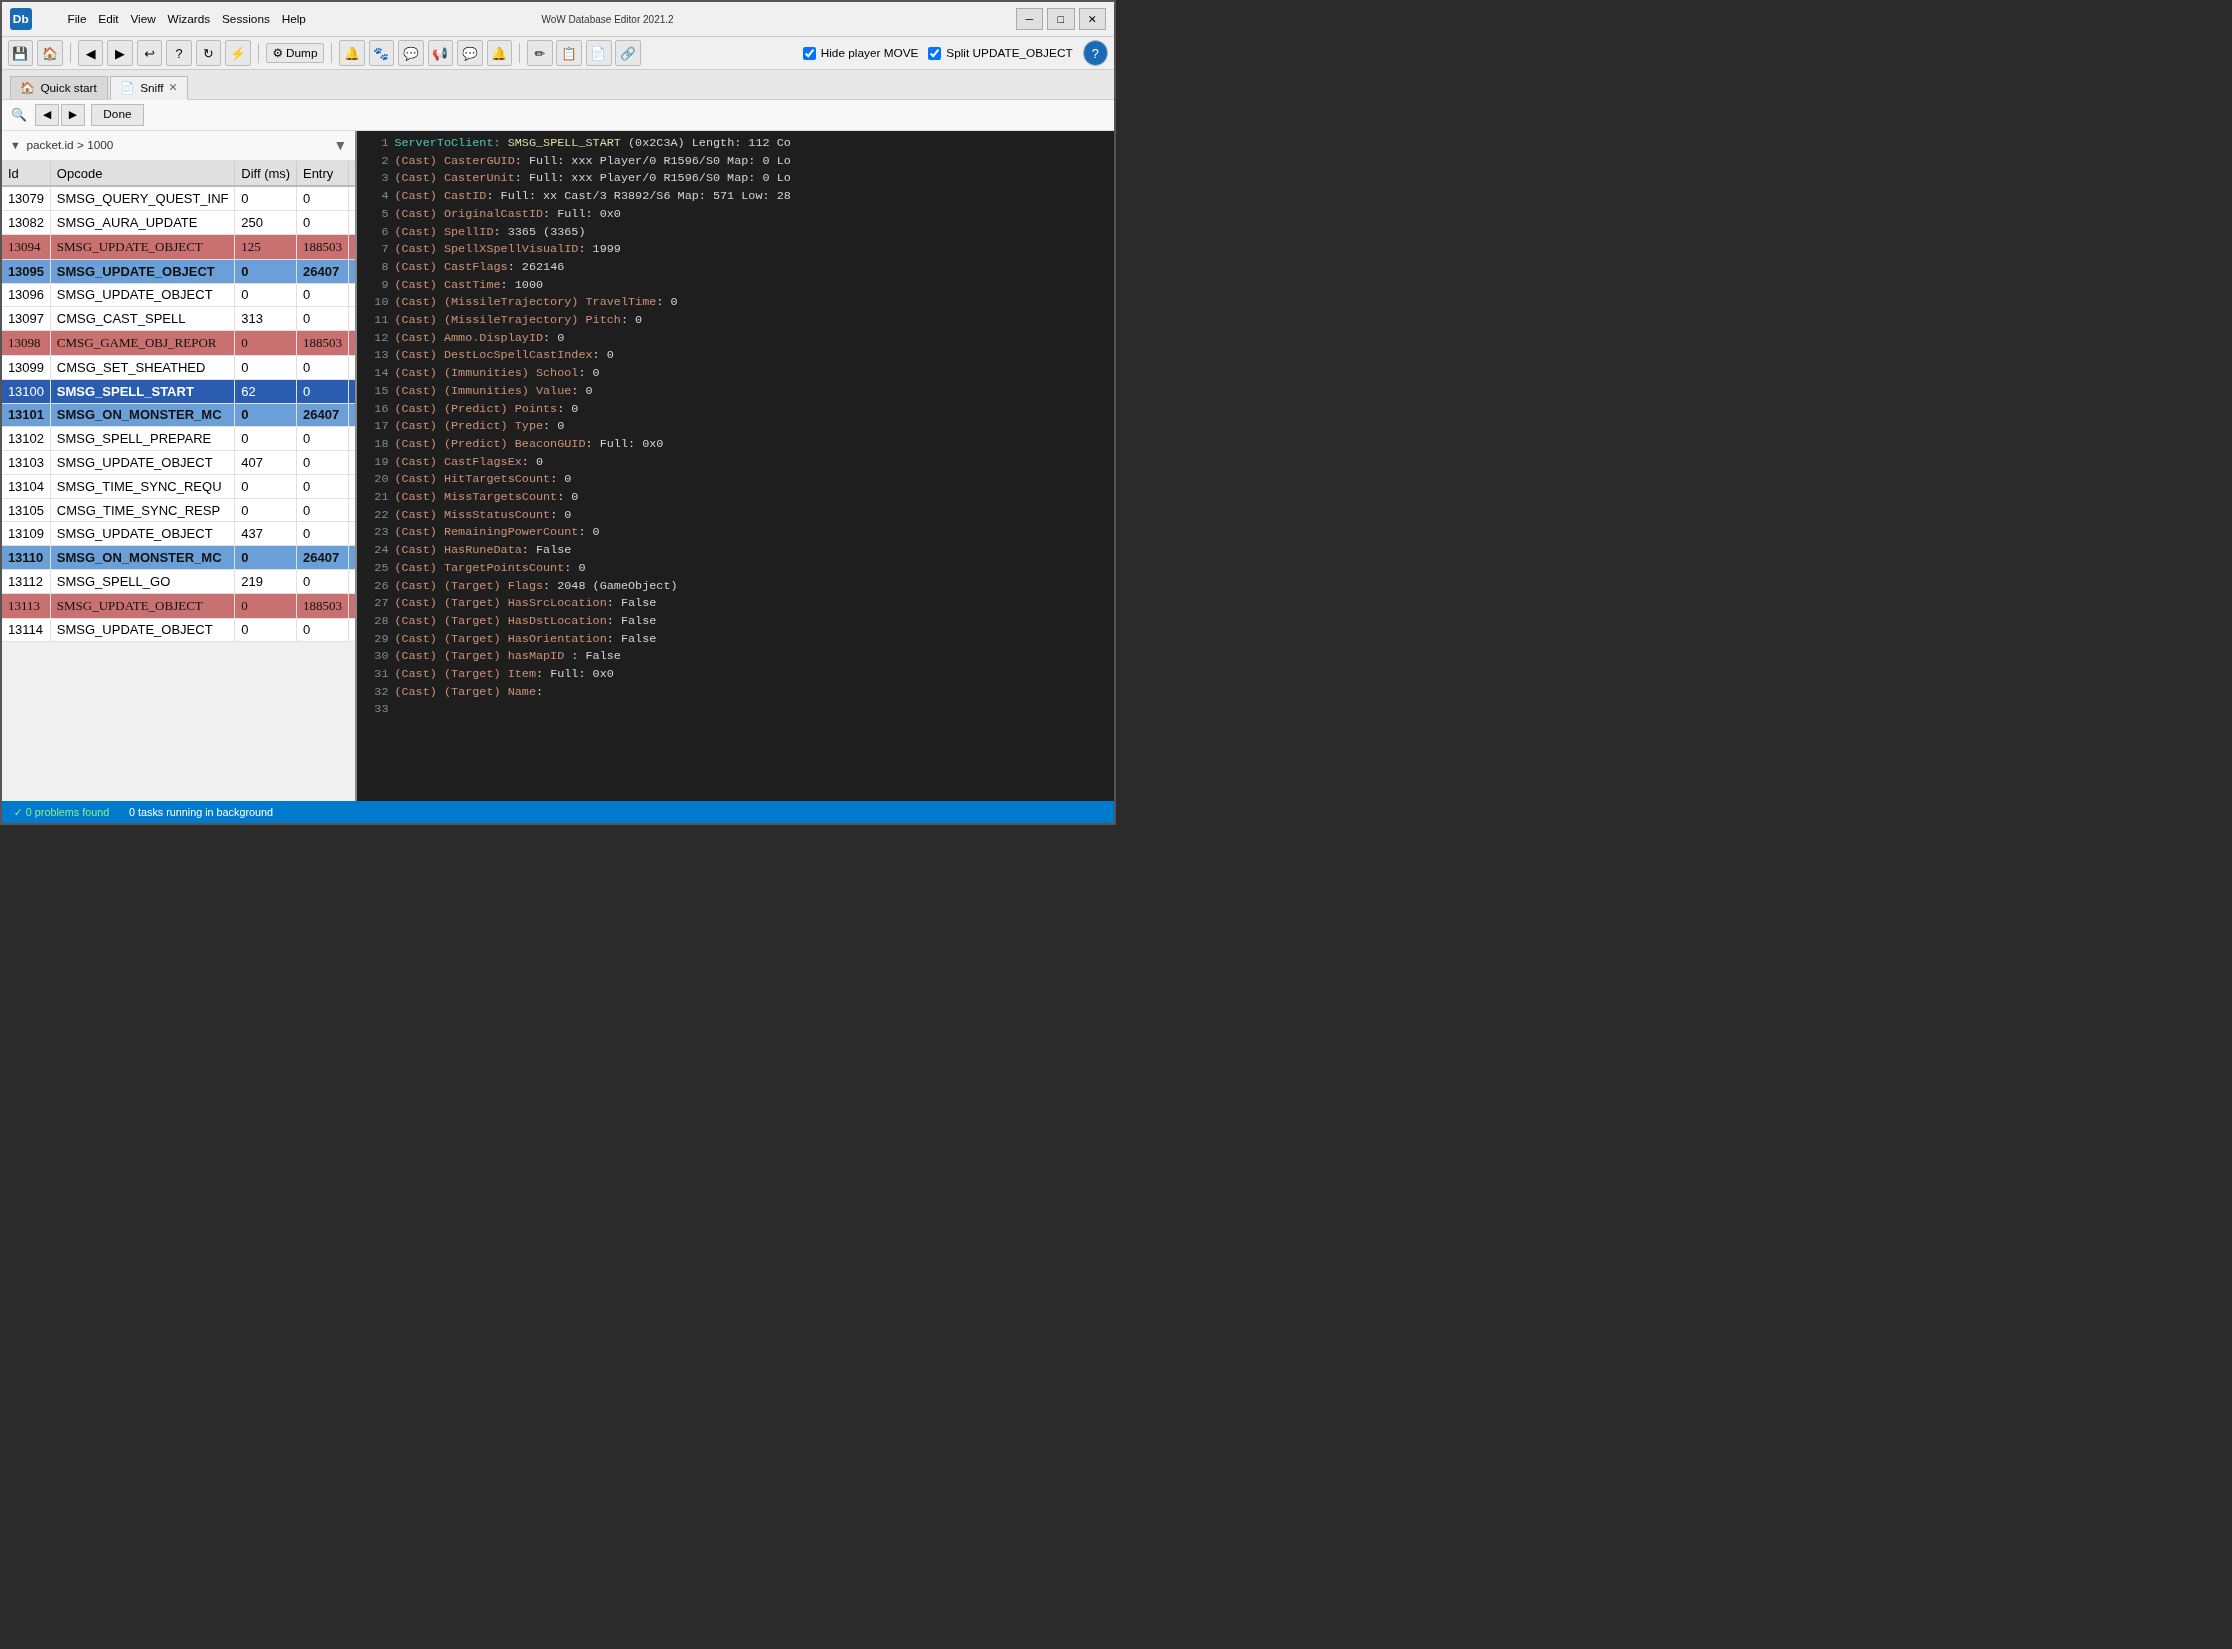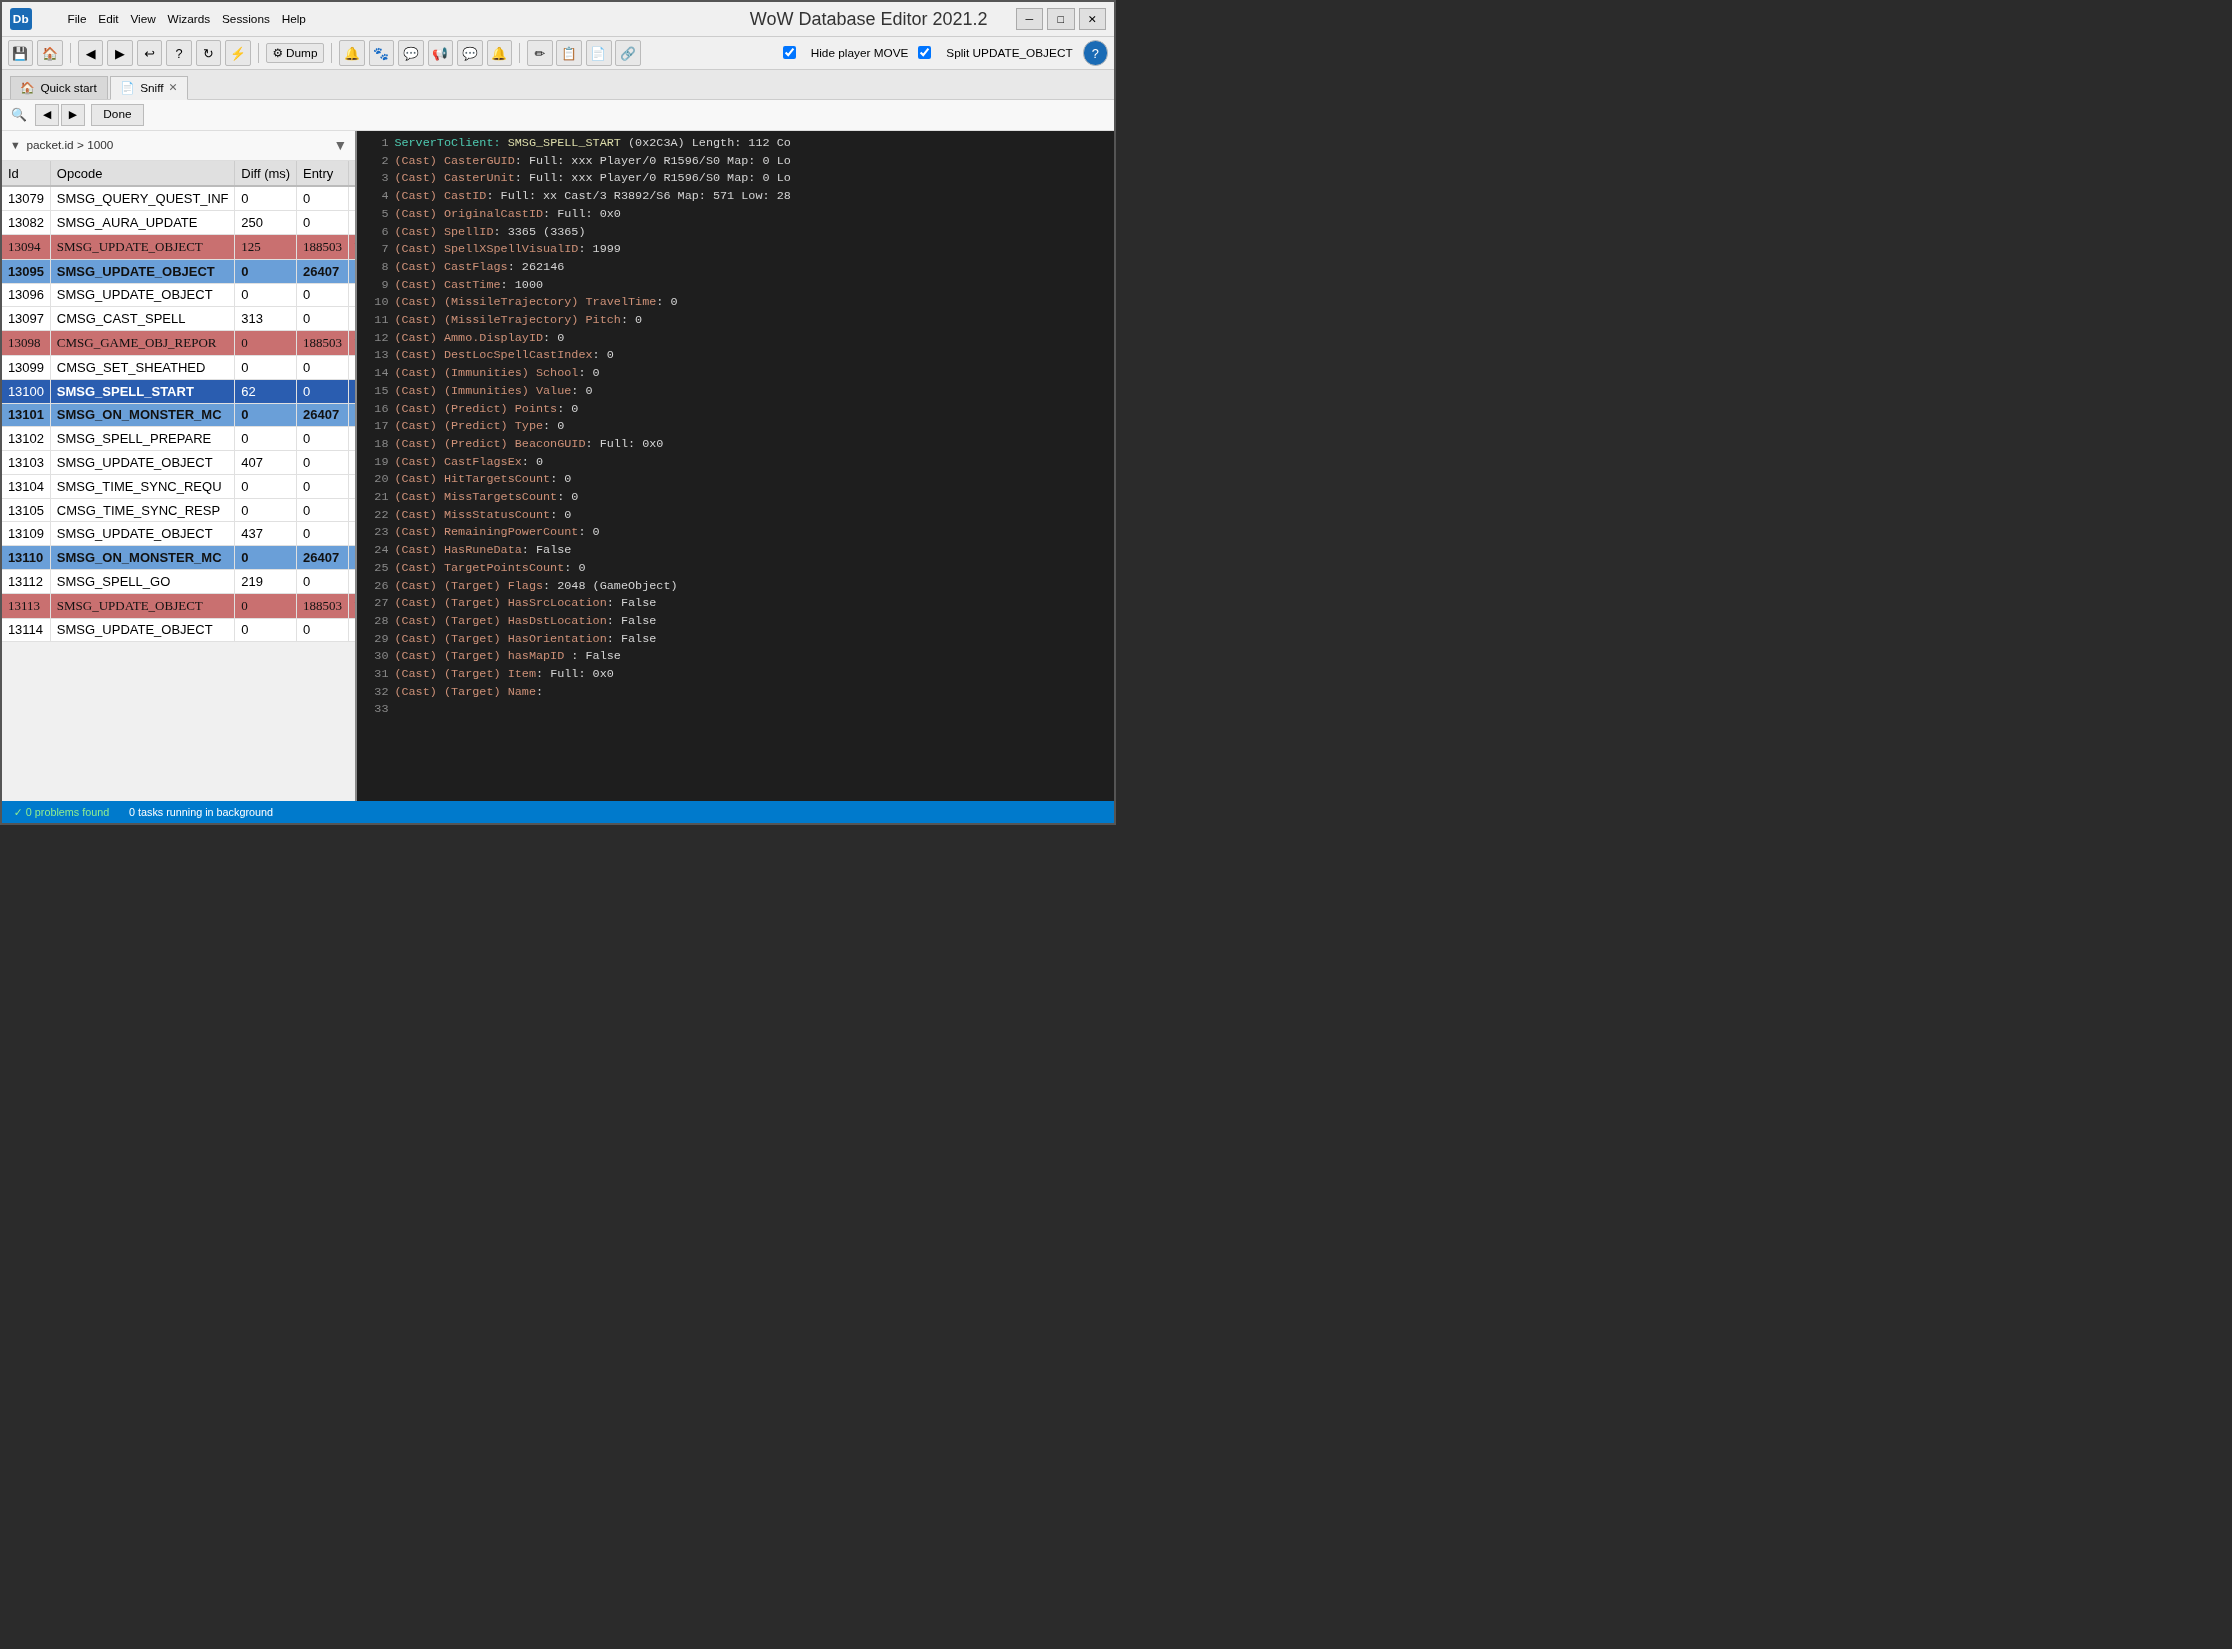--- a/index.html
+++ b/index.html
@@ -47,22 +47,22 @@
       gap: 11.8px;
       flex: 1;
     }
     .menu-bar span {
       cursor: pointer;
       font-size: 11.8px;
       color: #000;
     }
     .title-center {
       flex: 1;
-      text-align: right;
-      font-size: 18px;
+      text-align: left;
+      font-size: 10px;
       font-weight: normal;
       color: #333;
     }
     .window-controls {
       display: flex;
       gap: 3.9px;
     }
     .win-btn {
       width: 27.6px;
       height: 21.7px;
@@ -115,22 +115,22 @@
       border-radius: 2px;
     }
     .right-options {
       margin-left: auto;
       display: flex;
       align-items: center;
       gap: 9.9px;
     }
     .checkbox-opt {
       display: flex;
-      align-items: flex-start;
-      gap: 15px;
+      align-items: flex-end;
+      gap: 5px;
       font-size: 11.8px;
     }
     
     .tab-bar {
       background: #e8e8e8;
       border-bottom: 1px solid #ccc;
       display: flex;
       align-items: flex-end;
       padding: 0 7.9px;
       height: 29.6px;

